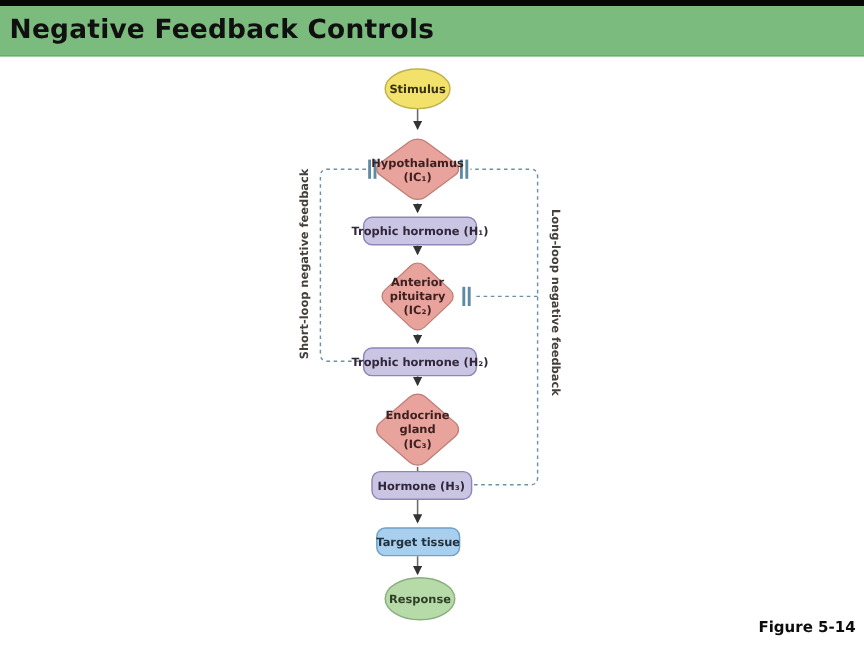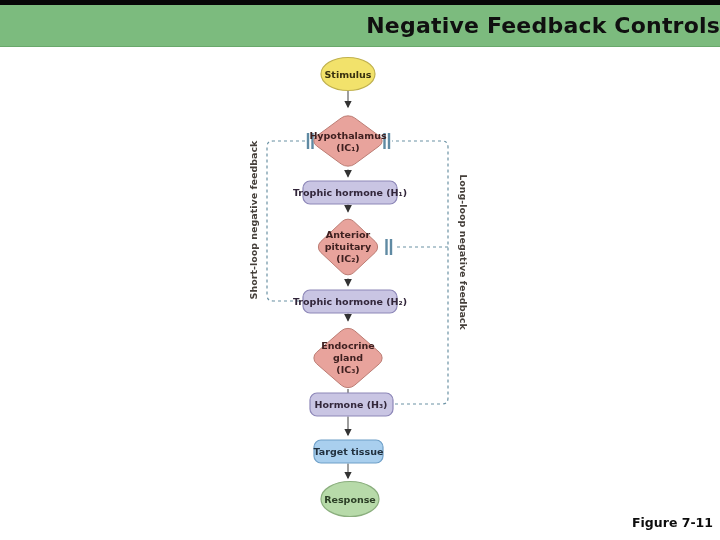--- a/index.html
+++ b/index.html
@@ -1,21 +1,21 @@
 <!DOCTYPE html>
 <html><head>
 <meta charset="utf-8">
 <style>
   html,body{margin:0;padding:0;}
   body{width:720px;height:540px;background:#ffffff;overflow:hidden;
        font-family:"DejaVu Sans","Liberation Sans",sans-serif;}
   .slide{position:relative;width:720px;height:540px;background:#ffffff;}
   .top-strip{position:absolute;left:0;top:0;width:720px;height:5px;background:#070707;}
   .title-band{position:absolute;left:0;top:5px;width:720px;height:42px;
-              background:#7cbb7e;border-bottom:1px solid #69a86b;box-sizing:border-box;text-align:right;}
+              background:#7cbb7e;border-bottom:1px solid #69a86b;box-sizing:border-box;}
   .title-band h1{margin:0;padding:0 0 0 8px;font-size:22px;line-height:41px;
                  font-weight:bold;color:#101010;letter-spacing:0.2px;}
   .diagram-svg{position:absolute;left:0;top:0;width:720px;height:540px;}
   .figure-caption{position:absolute;right:7px;bottom:10px;font-size:12.5px;
                   font-weight:bold;color:#0d0d0d;}
   text{font-family:"DejaVu Sans","Liberation Sans",sans-serif;font-weight:bold;}
   .node-text{font-size:9.5px;fill:#3f2020;}
   .box-text{font-size:9.5px;fill:#32263a;}
   .blue-text{font-size:9.5px;fill:#22313f;}
   .green-text{font-size:9.5px;fill:#2c3f26;}
@@ -122,15 +122,15 @@
 
     <g>
       <ellipse cx="350" cy="499" rx="29" ry="17.5" fill="#b7daa9" stroke="#8aae7d" stroke-width="1.2"></ellipse>
       <text class="green-text" x="350" y="502.5" text-anchor="middle">Response</text>
     </g>
 
     <text class="loop-label" text-anchor="middle" transform="translate(257,220) rotate(-90)">Short-loop negative feedback</text>
     <text class="loop-label" text-anchor="middle" transform="translate(460,252) rotate(90)">Long-loop negative feedback</text>
   </svg>
 
-  <div class="figure-caption">Figure 7-11</div>
+  <div class="figure-caption">Figure 5-14</div>
 
 </div>
 
 </body></html>

